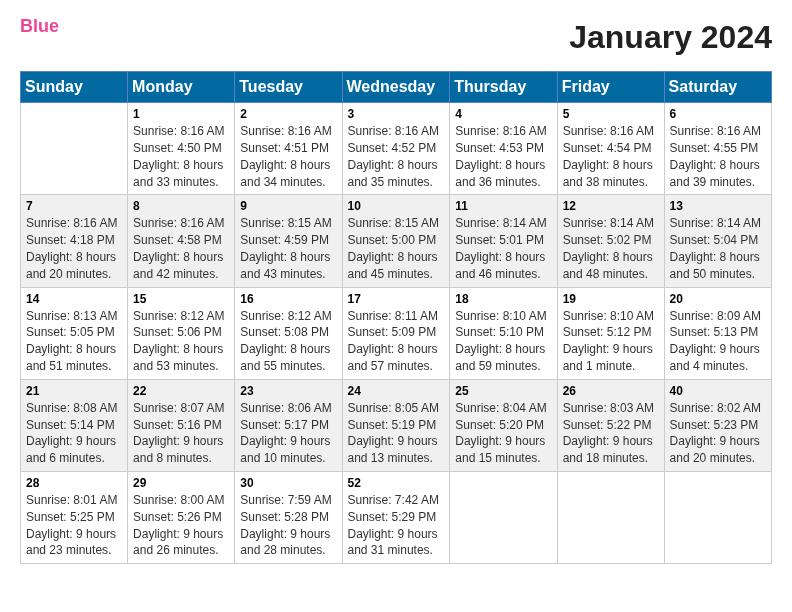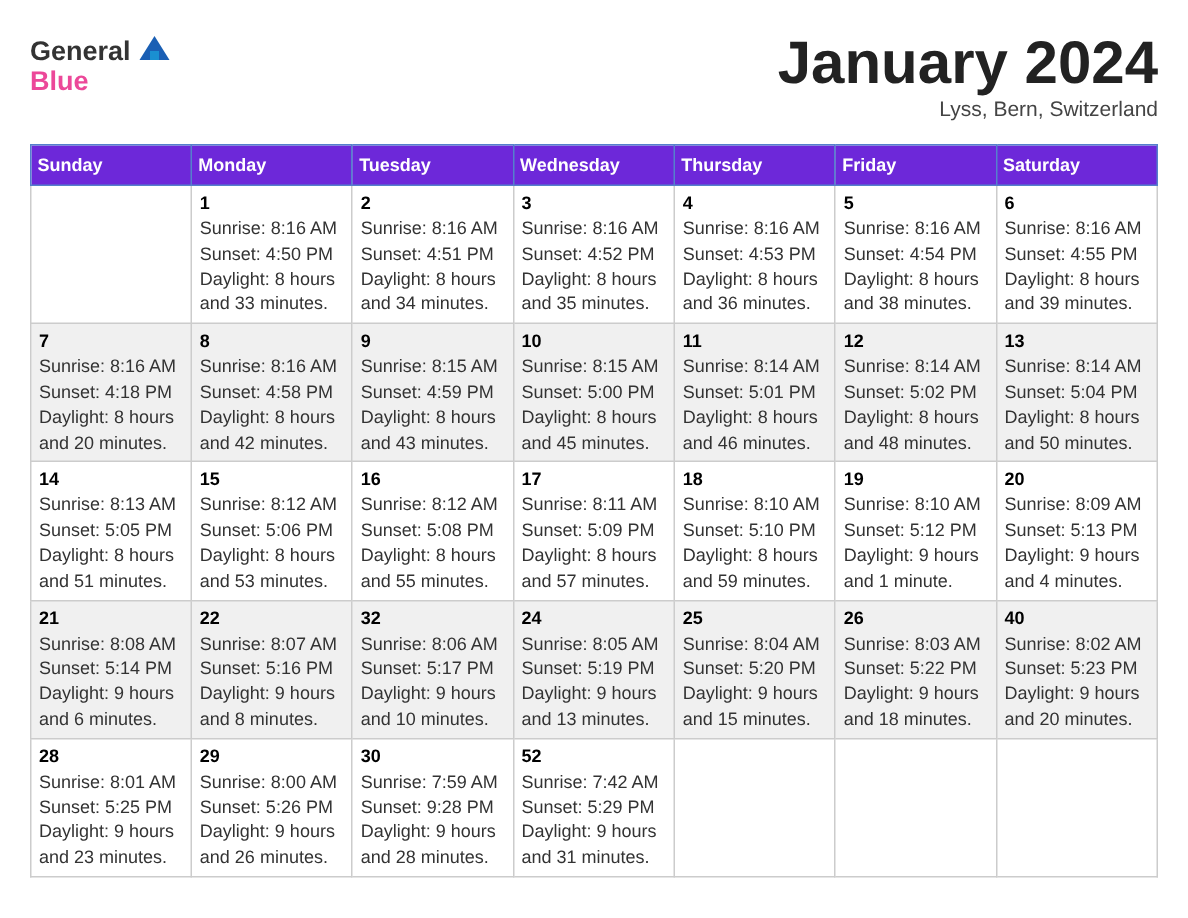--- a/index.html
+++ b/index.html
@@ -17,40 +17,40 @@
       margin-bottom: 16px;
     }
     .logo {
       display: flex;
       align-items: center;
     }
     .title-section {
       text-align: right;
     }
     .month-title {
-      font-size: 40px;
+      font-size: 32px;
       font-weight: bold;
       color: #222;
       line-height: 1.1;
     }
     .subtitle {
       font-size: 14px;
       color: #444;
     }
     .calendar-table {
       width: 100%;
       border-collapse: collapse;
       font-size: 11px;
     }
     .calendar-table th {
-      background-color: #6d28d9;
+      background-color: #0369a1;
       color: #fff;
       padding: 6px 4px;
       text-align: left;
-      font-size: 12px;
+      font-size: 16px;
       font-weight: bold;
       border: 1px solid #5580cc;
     }
     .calendar-table td {
       border: 1px solid #ccc;
       vertical-align: top;
       padding: 4px 5px;
       width: 108px;
       min-height: 80px;
       height: 85px;
@@ -74,33 +74,25 @@
     .row-white td {
       background-color: #ffffff;
     }
   </style>
 </head>
 <body>
 
 <div class="header-section">
   <div class="logo">
     <div style="display:flex; flex-direction:column; align-items:flex-start;">
-      <div style="display:flex; align-items:center;">
-        <span style="font-size:18px; font-weight:bold; color:#333;">General</span>
-        <svg width="28" height="28" viewBox="0 0 28 28" style="margin-left:2px;">
-          <polygon points="14,4 24,20 4,20" fill="#1a5fb4"></polygon>
-          <rect x="11" y="14" width="6" height="6" fill="#1a8fd1"></rect>
-        </svg>
-      </div>
       <span style="font-size:18px; font-weight:bold; color:#ec4899; margin-top:-4px;">Blue</span>
     </div>
   </div>
   <div class="title-section">
     <div class="month-title">January 2024</div>
-    <div class="subtitle">Lyss, Bern, Switzerland</div>
   </div>
 </div>
 
 <table class="calendar-table">
   <thead>
     <tr>
     <th>Sunday</th>
         <th>Monday</th>
         <th>Tuesday</th>
         <th>Wednesday</th>
@@ -310,21 +302,21 @@
         <td>
           <div class="day-number">22</div>
           <div class="day-info">
             <div>Sunrise: 8:07 AM</div>
             <div>Sunset: 5:16 PM</div>
             <div>Daylight: 9 hours</div>
             <div>and 8 minutes.</div>
           </div>
         </td>
         <td>
-          <div class="day-number">32</div>
+          <div class="day-number">23</div>
           <div class="day-info">
             <div>Sunrise: 8:06 AM</div>
             <div>Sunset: 5:17 PM</div>
             <div>Daylight: 9 hours</div>
             <div>and 10 minutes.</div>
           </div>
         </td>
         <td>
           <div class="day-number">24</div>
           <div class="day-info">
@@ -378,21 +370,21 @@
             <div>Sunrise: 8:00 AM</div>
             <div>Sunset: 5:26 PM</div>
             <div>Daylight: 9 hours</div>
             <div>and 26 minutes.</div>
           </div>
         </td>
         <td>
           <div class="day-number">30</div>
           <div class="day-info">
             <div>Sunrise: 7:59 AM</div>
-            <div>Sunset: 9:28 PM</div>
+            <div>Sunset: 5:28 PM</div>
             <div>Daylight: 9 hours</div>
             <div>and 28 minutes.</div>
           </div>
         </td>
         <td>
           <div class="day-number">52</div>
           <div class="day-info">
             <div>Sunrise: 7:42 AM</div>
             <div>Sunset: 5:29 PM</div>
             <div>Daylight: 9 hours</div>

